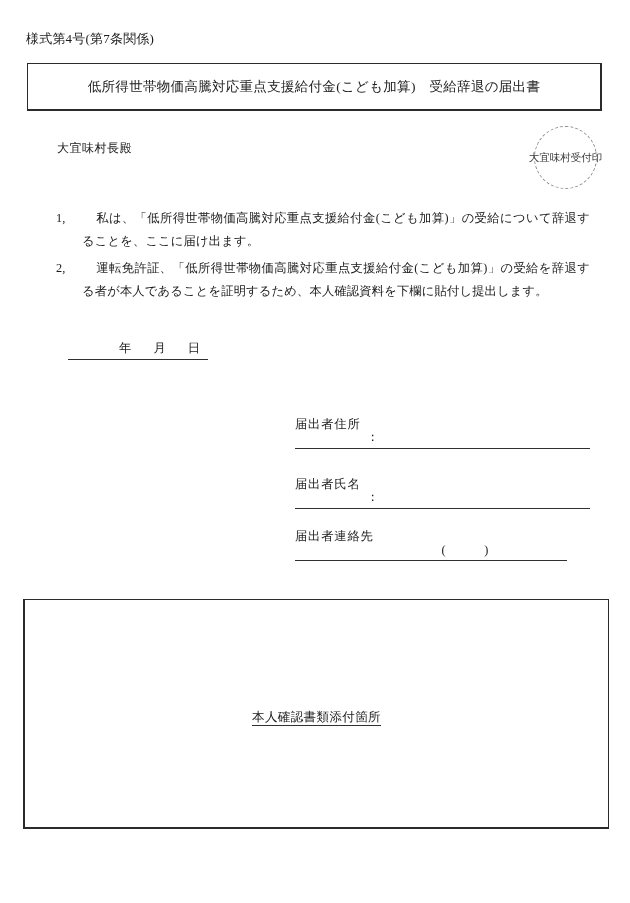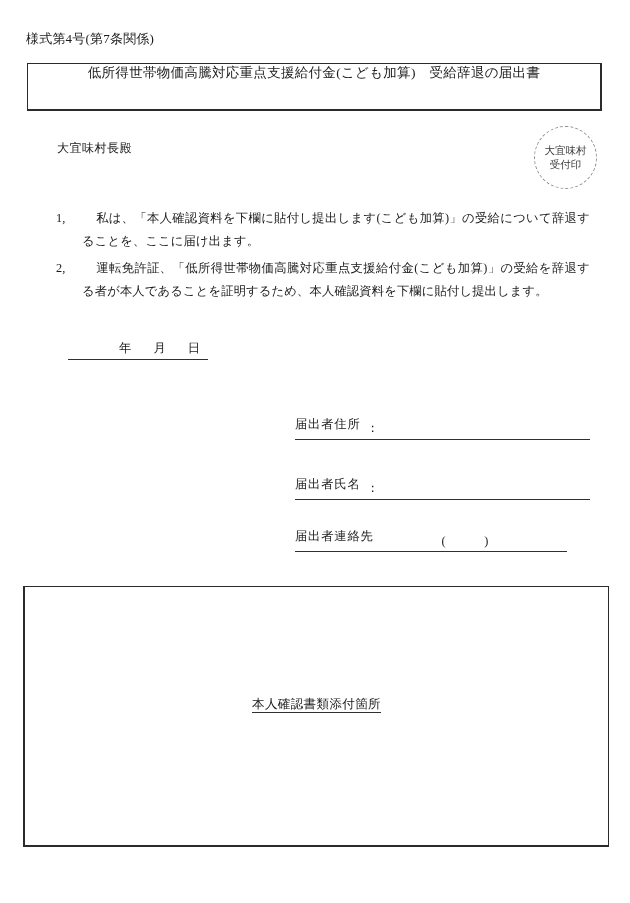--- a/index.html
+++ b/index.html
@@ -37,21 +37,21 @@
     position: absolute;
     left: 27px;
     top: 63px;
     width: 575px;
     height: 48px;
     border: 1px solid #2b2b2b;
     border-right-width: 2px;
     border-bottom-width: 2px;
     box-sizing: border-box;
     display: flex;
-    align-items: flex-start;
+    align-items: center;
     justify-content: center;
   }
   .title-text {
     font-size: 13.5px;
     letter-spacing: 0.3px;
     white-space: nowrap;
   }
 
   
   .addressee {
@@ -67,21 +67,21 @@
   .stamp-circle {
     position: absolute;
     left: 534px;
     top: 126px;
     width: 63px;
     height: 63px;
     border: 1px dashed #8a8a8a;
     border-radius: 50%;
     box-sizing: border-box;
     display: flex;
-    flex-direction: column;
+    flex-direction: row;
     align-items: center;
     justify-content: center;
     line-height: 1.25;
   }
   .stamp-line {
     font-size: 10.5px;
     color: #3a3a3a;
     white-space: nowrap;
     font-family: "Liberation Sans", sans-serif;
   }
@@ -134,21 +134,21 @@
     align-items: flex-end;
     font-size: 12.3px;
     white-space: nowrap;
   }
   #field-address { left: 295px; top: 416px; }
   #field-name    { left: 295px; top: 476px; text-align: right; }
   #field-contact { left: 295px; top: 528px; }
 
   .field-label {
     border-bottom: 1px solid #303030;
-    padding-bottom: 6px;
+    padding-bottom: 15px;
     letter-spacing: 0.8px;
   }
   .field-colon {
     border-bottom: 1px solid #303030;
     padding: 0 4px 2px 6px;
   }
   .field-rule {
     border-bottom: 1px solid #303030;
     height: 15px;
   }
@@ -173,23 +173,23 @@
   .contact-rule-b {
     border-bottom: 1px solid #303030;
     width: 78px;
     height: 15px;
   }
 
   
   .attach-box {
     position: absolute;
     left: 23px;
-    top: 586px;
+    top: 599px;
     width: 586px;
-    height: 261px;
+    height: 230px;
     border: 1px solid #2b2b2b;
     border-left-width: 2px;
     border-bottom-width: 2px;
     box-sizing: border-box;
   }
   .attach-heading {
     position: absolute;
     left: 0;
     right: 0;
     top: 109px;
@@ -225,21 +225,21 @@
 
   <div class="addressee">大宜味村長殿</div>
 
   <div class="stamp-circle">
     <div class="stamp-line">大宜味村</div>
     <div class="stamp-line">受付印</div>
   </div>
 
   <div class="clause" id="clause-1">
     <div class="clause-marker">1,</div>
-    <div class="clause-body"><span class="indent"></span><span>私は、「本人確認資料を下欄に貼付し提出します(こども加算)」の受給について辞退することを、ここに届け出ます。</span></div>
+    <div class="clause-body"><span class="indent"></span><span>私は、「低所得世帯物価高騰対応重点支援給付金(こども加算)」の受給について辞退することを、ここに届け出ます。</span></div>
   </div>
 
   <div class="clause" id="clause-2">
     <div class="clause-marker">2,</div>
     <div class="clause-body"><span class="indent"></span><span>運転免許証、「低所得世帯物価高騰対応重点支援給付金(こども加算)」の受給を辞退する者が本人であることを証明するため、本人確認資料を下欄に貼付し提出します。</span></div>
   </div>
 
   <div class="date-line">
     <span class="date-unit">年</span>
     <span class="date-unit">月</span>

